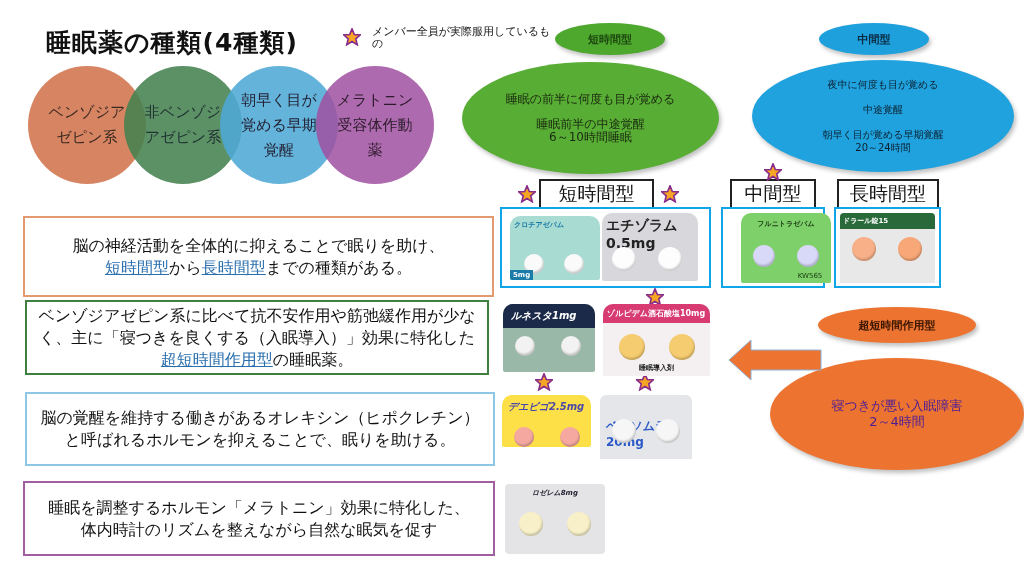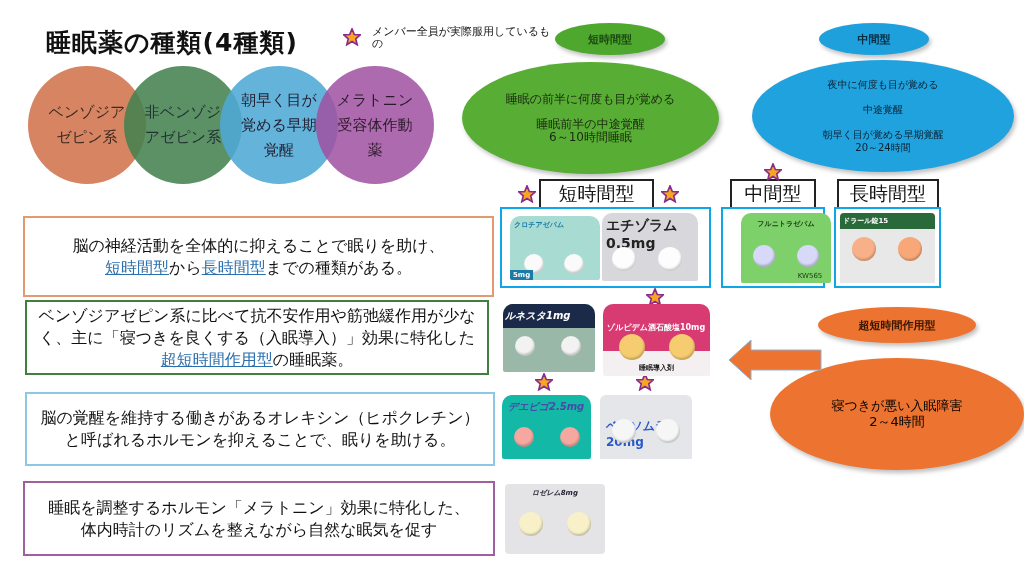--- a/index.html
+++ b/index.html
@@ -23,21 +23,21 @@
   .d3 { left:25px; top:392px; width:470px; height:74px; border-color:#8cc8e4; }
   .d4 { left:23px; top:481px; width:472px; height:75px; border-color:#a060a0; }
   .link { color:#2a6fae; text-decoration:underline; }
   .ellipse { border-radius:50%; display:flex; flex-direction:column; align-items:center; justify-content:center;
              text-align:center; box-shadow:2px 3px 4px rgba(0,0,0,0.25); }
   .e-short-h { left:555px; top:23px; width:110px; height:32px; background:#4fa82e; font-size:11px; font-weight:bold; color:#1d4a10; }
   .e-short { left:462px; top:62px; width:257px; height:112px; background:#58ad34; font-size:12px; line-height:13px; color:#1a2a10; }
   .e-mid-h { left:819px; top:23px; width:110px; height:32px; background:#1ea0dc; font-size:11px; font-weight:bold; color:#0b2a40; }
   .e-mid { left:752px; top:60px; width:262px; height:112px; background:#20a2de; font-size:10px; line-height:13px; color:#0d2030; }
   .e-ultra-h { left:818px; top:307px; width:158px; height:36px; background:#ed7430; font-size:11px; font-weight:bold; color:#3a1500; }
-  .e-ultra { left:770px; top:358px; width:254px; height:112px; background:#ed7430; font-size:13px; line-height:16px; color:#000000; }
+  .e-ultra { left:770px; top:358px; width:254px; height:112px; background:#ed7430; font-size:13px; line-height:16px; color:#4c1d95; }
   .gap { height:12px; }
   .type-label { border:2px solid #222; background:#fff; font-size:19px; display:flex; align-items:center; justify-content:center; box-sizing:border-box; }
   .tl-short { left:539px; top:179px; width:115px; height:30px; }
   .tl-mid { left:730px; top:179px; width:86px; height:30px; }
   .tl-long { left:837px; top:179px; width:102px; height:30px; }
   .frame { border:2px solid #0ea5e9; box-sizing:border-box; background:#fff; }
   .f-short { left:500px; top:207px; width:211px; height:81px; }
   .f-mid { left:721px; top:207px; width:104px; height:81px; }
   .f-long { left:834px; top:207px; width:107px; height:81px; }
   .pack { position:absolute; border-radius:10px 10px 2px 2px; overflow:hidden; font-size:7px; font-weight:bold; }
@@ -161,32 +161,32 @@
 
 <div class="abs frame f-long">
   <div class="pack" style="left:4px;top:4px;width:95px;height:70px;background:#e8e8e8;color:#333;border-radius:4px 4px 0 0;">
     <div style="background:#2a6a3a;color:#fff;padding:3px 3px;">ドラール錠15</div>
     <div class="pill" style="left:12px;top:24px;width:24px;height:24px;background:#f8b088;"></div>
     <div class="pill" style="left:58px;top:24px;width:24px;height:24px;background:#f8a878;"></div>
   </div>
 </div>
 
 <div class="pack abs" style="left:503px;top:304px;width:92px;height:68px;background:#9ab8a8;color:#fff;">
-  <div style="background:#1c2a4a;padding:5px 2px;font-size:10px;font-style:italic;">ルネスタ1mg</div>
+  <div style="background:#1c2a4a;padding:5px 8px;font-size:10px;font-style:italic;">ルネスタ1mg</div>
   <div class="pill" style="left:12px;top:32px;width:20px;height:20px;background:#f2f2f2;"></div>
   <div class="pill" style="left:58px;top:32px;width:20px;height:20px;background:#f2f2f2;"></div>
 </div>
 <div class="pack abs" style="left:603px;top:304px;width:107px;height:72px;background:#f4f0f2;color:#d0306a;">
-  <div style="background:#d83a72;color:#fff;padding:18px 4px;font-size:8px;">ゾルピデム酒石酸塩10mg</div>
+  <div style="background:#d83a72;color:#fff;padding:4px 4px;font-size:8px;">ゾルピデム酒石酸塩10mg</div>
   <div class="pill" style="left:16px;top:30px;width:26px;height:26px;background:#f6cc70;"></div>
   <div class="pill" style="left:66px;top:30px;width:26px;height:26px;background:#f6cc70;"></div>
   <div style="position:absolute;left:0;right:0;bottom:3px;text-align:center;color:#222;">睡眠導入剤</div>
 </div>
 
-<div class="pack abs" style="left:502px;top:395px;width:89px;height:64px;background:#14b8a6;color:#4a48a8;">
+<div class="pack abs" style="left:502px;top:395px;width:89px;height:52px;background:#fde047;color:#4a48a8;">
   <div style="padding:5px 6px;font-size:10px;font-style:italic;">デエビゴ2.5mg</div>
   <div class="pill" style="left:12px;top:32px;width:20px;height:20px;background:#f4a8a0;"></div>
   <div class="pill" style="left:58px;top:32px;width:20px;height:20px;background:#f4a8a0;"></div>
 </div>
 <div class="pack abs" style="left:600px;top:395px;width:92px;height:64px;background:#e4e6ea;color:#2a58c8;border-radius:6px 6px 0 0;">
   <div style="padding:23px 6px;font-size:12px;">ベルソムラ20mg</div>
   <div class="pill" style="left:12px;top:24px;width:24px;height:24px;background:#f6f6f6;"></div>
   <div class="pill" style="left:56px;top:24px;width:24px;height:24px;background:#f6f6f6;"></div>
 </div>
 

